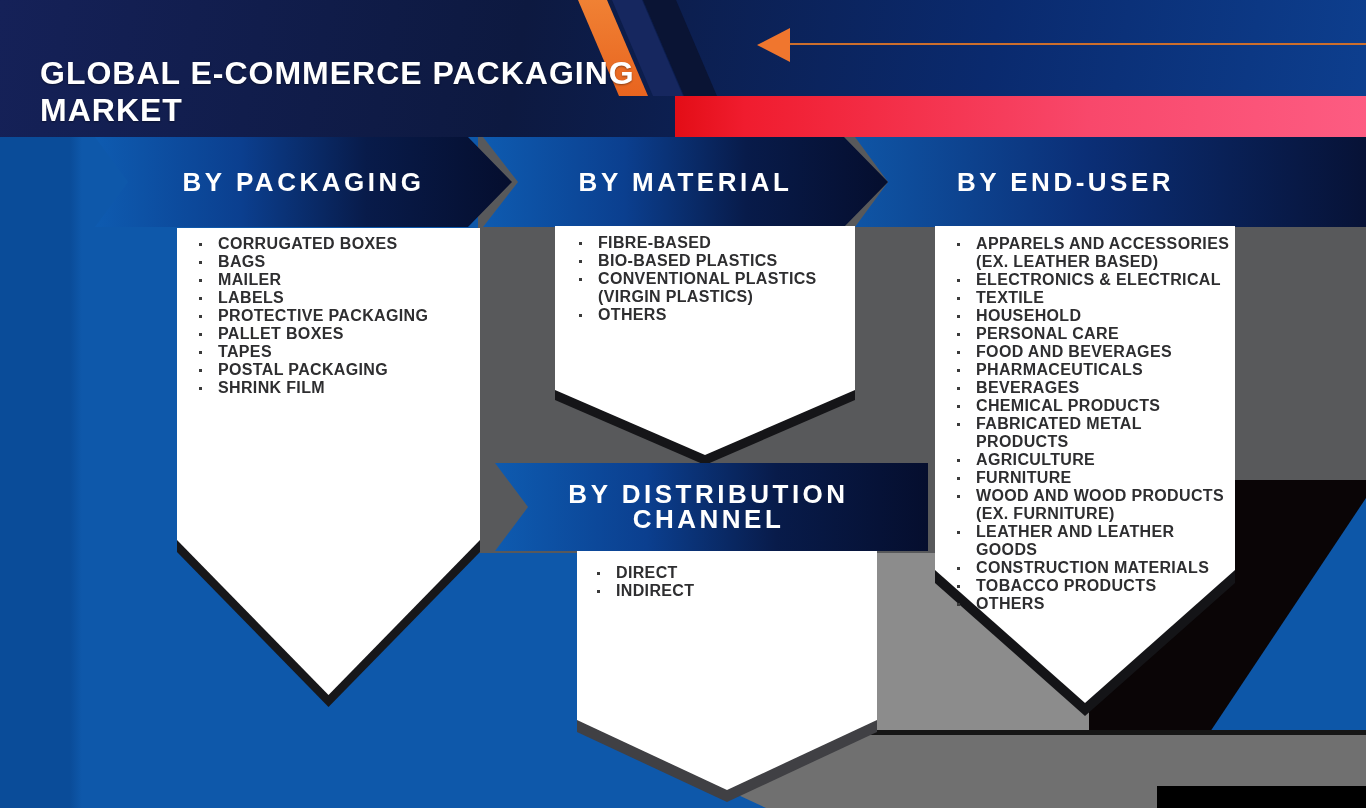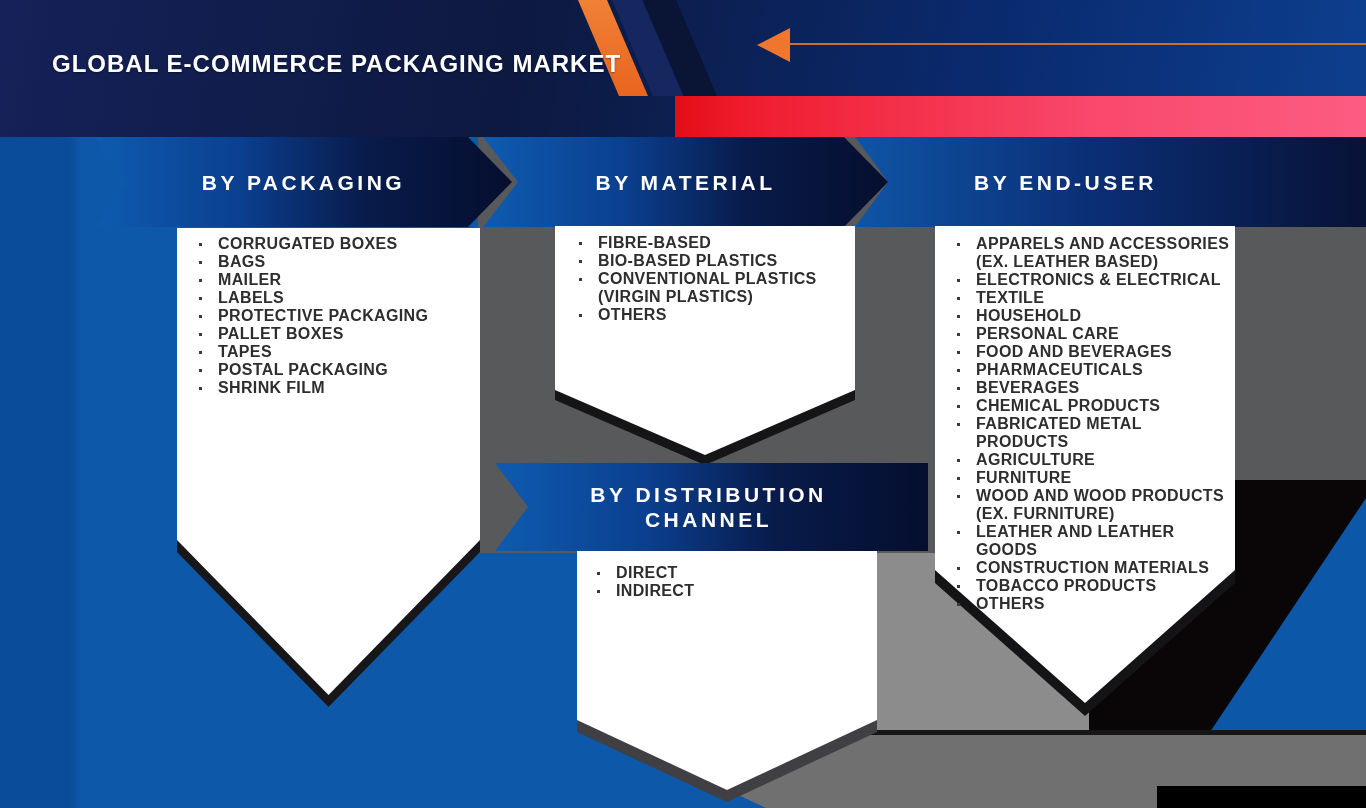--- a/index.html
+++ b/index.html
@@ -17,36 +17,36 @@
     clip-path:polygon(0 0,29px 0,100% 100%,41px 100%);}
   .stripe-navy-a{left:612px;width:71px;background:#16275f;
     clip-path:polygon(0 0,30px 0,100% 100%,41px 100%);}
   .stripe-navy-b{left:641px;width:76px;background:#0a1434;
     clip-path:polygon(2px 0,35px 0,100% 100%,43px 100%);}
   .pointer-line{left:789px;top:43px;width:577px;height:2px;background:#cc6e2c;}
   .pointer-tri{left:757px;top:28px;width:0;height:0;
     border-right:33px solid #f0762e;border-top:17px solid transparent;border-bottom:17px solid transparent;}
   .red-bar{left:675px;top:96px;width:691px;height:41px;
     background:linear-gradient(90deg,#e30d16 0%,#f01c2e 10%,#f8486b 60%,#fd5c82 100%);}
-  .title{left:52px;top:34px;width:700px;color:#ffffff;font-size:24px;font-weight:800;
+  .title{left:40px;top:34px;width:700px;color:#ffffff;font-size:32px;font-weight:800;
     letter-spacing:1px;text-shadow:0 1px 2px rgba(0,0,0,.4);}
   
   .gray-col-mid{left:478px;top:137px;width:457px;height:416px;background:#58595b;}
   .gray-col-right{left:1235px;top:208px;width:131px;height:272px;background:#58595b;}
   .black-right{left:1080px;top:480px;width:286px;height:255px;background:#0a0506;
     clip-path:polygon(155px 0,100% 0,100% 100%,9px 100%,9px 225px,155px 95px);}
   .blue-tri{left:1208px;top:498px;width:158px;height:237px;background:#0d57a8;
     clip-path:polygon(100% 0,100% 100%,0 100%);}
   .gray-light-mid{left:877px;top:553px;width:212px;height:182px;background:#8c8c8c;}
   .dark-line{left:855px;top:730px;width:511px;height:6px;background:#161616;}
   .bottom-band{left:577px;top:735px;width:789px;height:73px;background:#707070;
     clip-path:polygon(32px 0,100% 0,100% 100%,189px 100%);}
   
   .banner{top:137px;height:90px;display:flex;align-items:center;justify-content:center;}
-  .banner h2{margin:0;color:#fff;font-size:21px;font-weight:700;letter-spacing:3.5px;text-align:center;line-height:25px;}
+  .banner h2{margin:0;color:#fff;font-size:26px;font-weight:700;letter-spacing:3.5px;text-align:center;line-height:25px;}
   .banner-grad{background:linear-gradient(90deg,#0e5bb0 0%,#0b3f8f 35%,#081b4a 65%,#050e2e 100%);}
   .banner-enduser{left:855px;width:511px;background:linear-gradient(90deg,#0f55a5 0%,#0b2f77 45%,#071236 100%);
     clip-path:polygon(0 0,100% 0,100% 100%,0 100%,33px 50%);padding-right:90px;box-sizing:border-box;}
   .banner-material{left:483px;width:405px;
     clip-path:polygon(0 0,calc(100% - 44px) 0,100% 50%,calc(100% - 44px) 100%,0 100%,35px 50%);}
   .banner-packaging{left:95px;width:417px;
     clip-path:polygon(0 0,calc(100% - 44px) 0,100% 50%,calc(100% - 44px) 100%,0 100%,33px 50%);}
   .banner-dist{left:495px;top:463px;width:433px;height:88px;
     clip-path:polygon(0 0,100% 0,100% 100%,0 100%,33px 50%);padding-right:6px;box-sizing:border-box;}
   .banner-dist h2{width:340px;}

